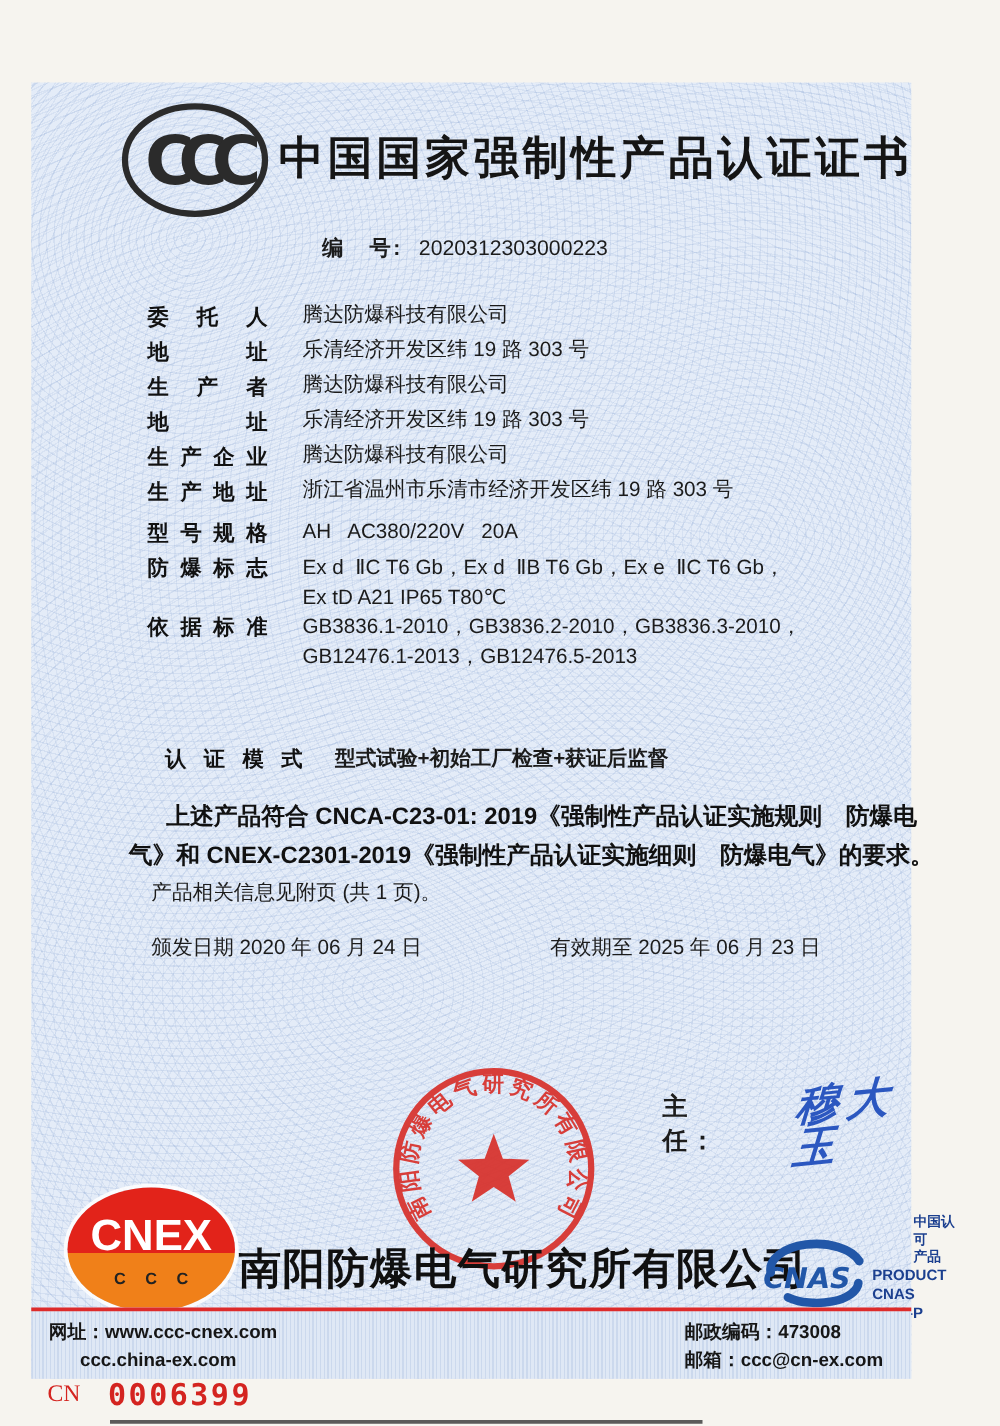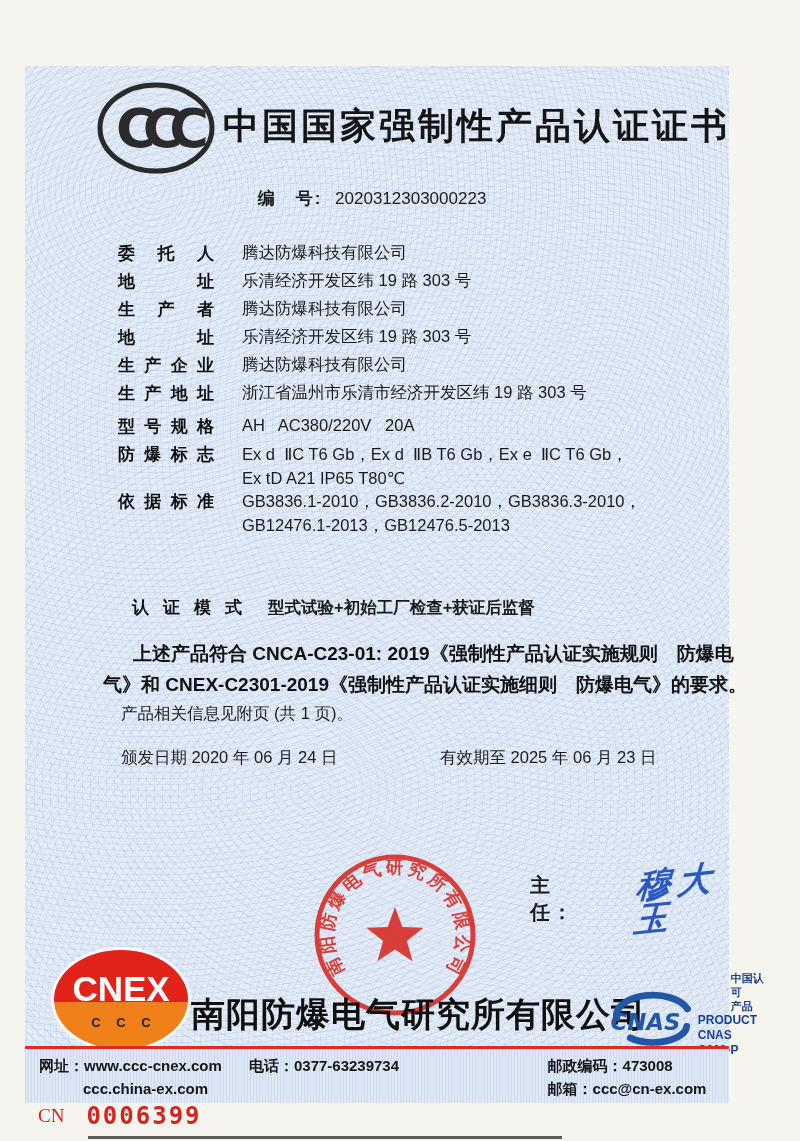--- a/index.html
+++ b/index.html
@@ -102,21 +102,21 @@
   
   .cert-footer {
     position:absolute; left:0; bottom:0; width:100%; height:57px;
     border-top:3px solid #dd2b2b;
     background-color:#dfe8f5;
     background-image:repeating-linear-gradient(90deg, rgba(125,155,205,.20) 0 1px, transparent 1px 3px);
     display:flex; padding:5px 14px 0 14px;
     font-size:15px; font-weight:bold; color:#161616; line-height:23px;
   }
   .fcol1 { width:232px; }
-  .fcol1 .second { padding-left:44px; }
+  .fcol1 .second { padding-left:25px; }
   .fcol2 { width:330px; }
   .fcol3 { width:185px; margin-left:auto; }
 
   
   .serial { position:absolute; left:38px; top:1102px; display:flex; align-items:flex-start; color:#d42420; }
   .serial-prefix { font-family:"Liberation Serif","DejaVu Serif",serif; font-size:19px; padding-top:3px; }
   .serial-number { font-family:"DejaVu Sans Mono","Liberation Mono",monospace; font-weight:bold; font-size:24px; letter-spacing:2px; margin-left:22px; }
 
   .scan-artifact { position:absolute; left:88px; top:1136px; width:474px; height:3px; background:#3f3f3f; opacity:.85; }
 </style>
@@ -233,21 +233,20 @@
         <div class="cnas-l4">CNAS C208-P</div>
       </div>
     </div>
 
     <div class="cert-footer">
       <div class="fcol1">
         <div><span>网址：</span><span>www.ccc-cnex.com</span></div>
         <div class="second">ccc.china-ex.com</div>
       </div>
       <div class="fcol2">
-        <div><span>电话：</span><span>0377-63239734</span></div>
       </div>
       <div class="fcol3">
         <div><span>邮政编码：</span><span>473008</span></div>
         <div><span>邮箱：</span><span>ccc@cn-ex.com</span></div>
       </div>
     </div>
   </div>
 
   <div class="serial">
     <span class="serial-prefix">CN</span>

